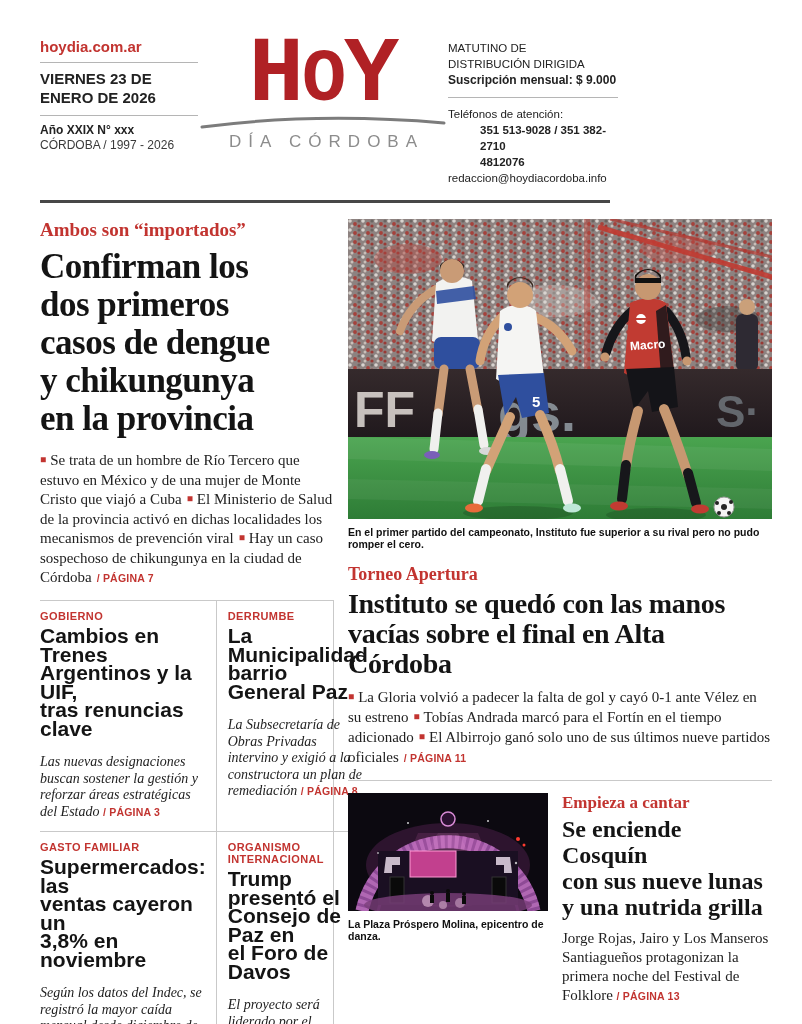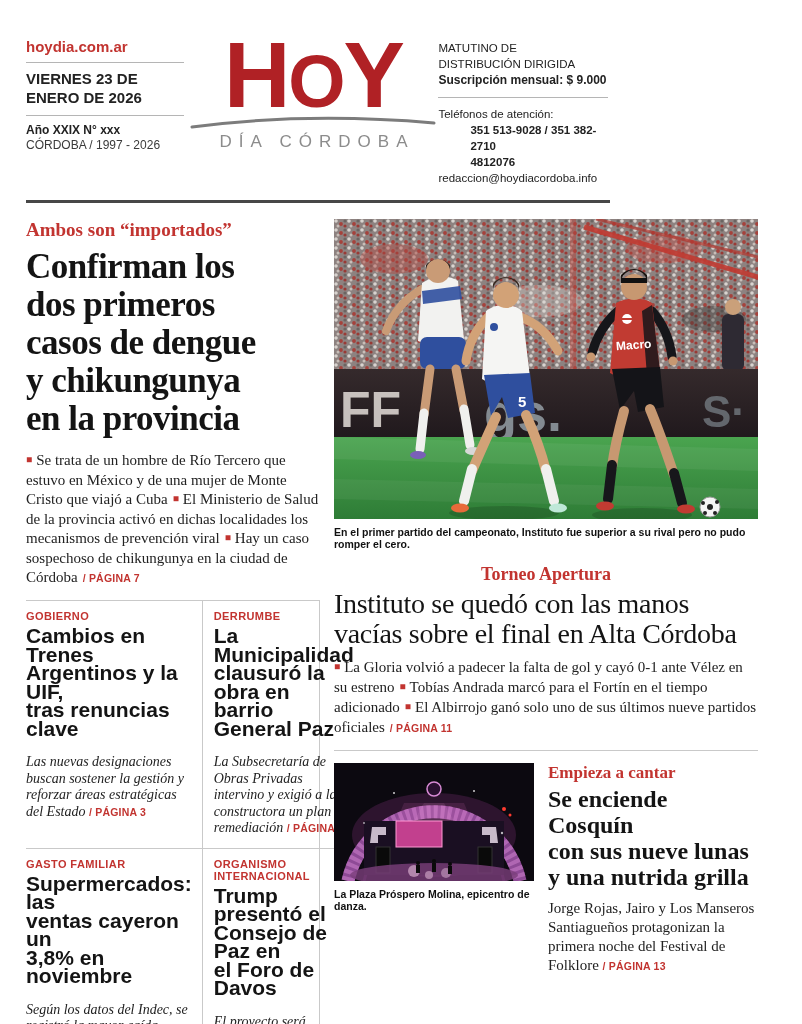--- a/index.html
+++ b/index.html
@@ -1,29 +1,29 @@
 <!DOCTYPE html>
 <html style="--accent: #c23430; --masthead: #b02125; --porota: #e23a36;"><head>
 <meta charset="utf-8">
 <style>
   * { margin:0; padding:0; box-sizing:border-box; }
   html,body { background:#fff; }
   body { width:802px; height:1024px; overflow:hidden; font-family:"Liberation Sans", sans-serif; color:#1a1a1a; }
-  .page { width:640px; height:1024px; padding:0 30px 0 26px; }
+  .page { width:640px; height:1024px; padding:0 30px 0 40px; }
 
   
   .masthead { display:flex; align-items:flex-start; padding-top:38px; padding-bottom:14px; border-bottom:3px solid #474747; }
   .mh-left { width:178px; }
   .site-url { color:var(--accent); font-weight:bold; font-size:15px; }
   .mh-rule { border:0; border-top:1px solid #b5b5b5; width:158px; margin:7px 0; }
   .mh-date { font-weight:bold; font-size:15px; line-height:1.25; color:#222; }
   .mh-ed { font-weight:bold; font-size:12px; margin-top:1px; color:#222; }
   .mh-city { font-size:12px; color:#3a3a3a; margin-top:1px; }
   .mh-center { flex:1; text-align:center; padding-top:0; }
-  .logo { font-family:Liberation Sans, sans-serif; font-weight:bold; font-size:92px; line-height:.82; color:var(--masthead); letter-spacing:-2px; }
+  .logo { font-family:Liberation Mono, monospace; font-weight:bold; font-size:92px; line-height:.82; color:var(--masthead); letter-spacing:-2px; }
   .logo .o { font-size:.8em; }
   .swoosh { display:block; margin:2px auto 0; }
   .logo-sub { font-size:17px; letter-spacing:7px; color:#8c8c8c; margin-top:3px; padding-left:7px; }
   .mh-right { width:188px; font-size:11.5px; line-height:1.4; color:#222; padding-top:2px; }
   .mh-right .b { font-weight:bold;margin-left:32px; }
   .mh-right .sub { font-weight:bold; font-size:12px; }
   .mh-rule2 { border:0; border-top:1px solid #b5b5b5; width:170px; margin:8px 0; }
   .kicker { font-family:"Liberation Serif", serif; font-weight:bold; color:var(--accent); }
   .label { font-size:11px; font-weight:bold; color:var(--accent); letter-spacing:.4px; }
   .bul { color:var(--accent); font-size:.68em; position:relative; top:-2px; margin-right:4px; }
@@ -41,22 +41,22 @@
   .sec-wrap { margin-top:12px; border-top:1px solid #c9c9c9; border-right:1px solid #c9c9c9; }
   .sec-grid { display:grid; grid-template-columns:1fr 1fr; }
   .sec-cell { padding:9px 10px 11px 0; }
   .sec-cell.r { border-left:1px solid #c9c9c9; padding-left:11px; padding-right:4px; }
   .sec-cell.row2 { border-top:1px solid #c9c9c9; }
   .sec-title { font-size:21px; line-height:18.5px; font-weight:bold; color:#141414; margin-top:5px; }
   .sec-deck { font-family:"Liberation Serif", serif; font-style:italic; font-size:14px; line-height:16.5px; color:#222; margin-top:16px; }
 
   .photo-main { display:block; width:424px; height:300px; }
   .sport { margin-top:14px; }
-  .sport-kicker { font-size:18px; margin-bottom:4px;text-align:center; }
-  .sport-title { font-family:"Liberation Serif", serif; font-weight:normal; font-size:28px; line-height:30px; letter-spacing:-.3px; color:#141414; }
+  .sport-kicker { font-size:18px; margin-bottom:4px; }
+  .sport-title { font-family:"Liberation Serif", serif; font-weight:bold; font-size:28px; line-height:30px; letter-spacing:-.3px; color:#141414; }
   .sport-sum { font-family:"Liberation Serif", serif; font-size:15px; line-height:19px; color:#222; margin-top:9px; }
   .right-rule { border:0; border-top:1px solid #c9c9c9; margin-top:12px; }
 
   .cosquin { display:flex; margin-top:12px; }
   .cos-photo-col { width:200px; }
   .photo-cos { display:block; width:200px; height:118px; }
   .cos-text { flex:1; margin-left:14px; }
   .cos-kicker { font-size:17px; margin-bottom:3px; }
   .cos-title { font-family:"Liberation Serif", serif; font-weight:bold; font-size:24px; line-height:26px; color:#141414; }
   .cos-deck { font-family:"Liberation Serif", serif; font-size:15px; line-height:19px; color:#222; margin-top:9px; }
@@ -120,21 +120,20 @@
               <div>Cambios en Trenes</div>
               <div>Argentinos y la UIF,</div>
               <div>tras renuncias clave</div>
             </div>
             <div class="sec-deck"><span>Las nuevas designaciones buscan sostener la gestión y reforzar áreas estratégicas del Estado </span><span class="pref">/ PÁGINA 3</span></div>
           </div>
           <div class="sec-cell r">
             <div class="label">DERRUMBE</div>
             <div class="sec-title">
               <div>La Municipalidad</div>
-              <div>clausuró la obra en</div>
               <div>barrio General Paz</div>
             </div>
             <div class="sec-deck"><span>La Subsecretaría de Obras Privadas intervino y exigió a la constructora un plan de remediación </span><span class="pref">/ PÁGINA 8</span></div>
           </div>
           <div class="sec-cell row2">
             <div class="label">GASTO FAMILIAR</div>
             <div class="sec-title">
               <div>Supermercados: las</div>
               <div>ventas cayeron un</div>
               <div>3,8% en noviembre</div>

